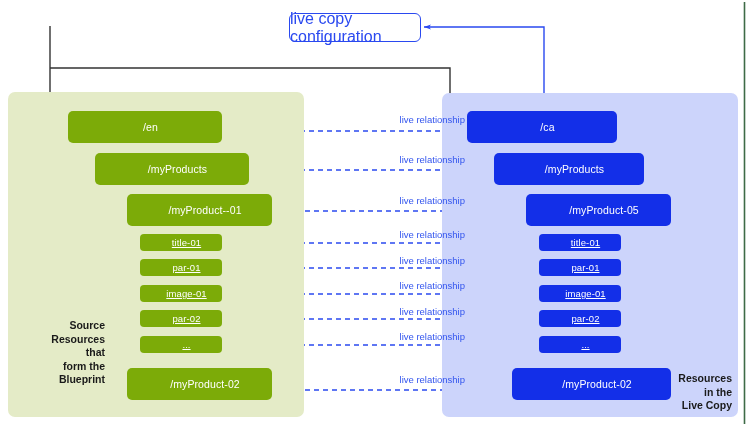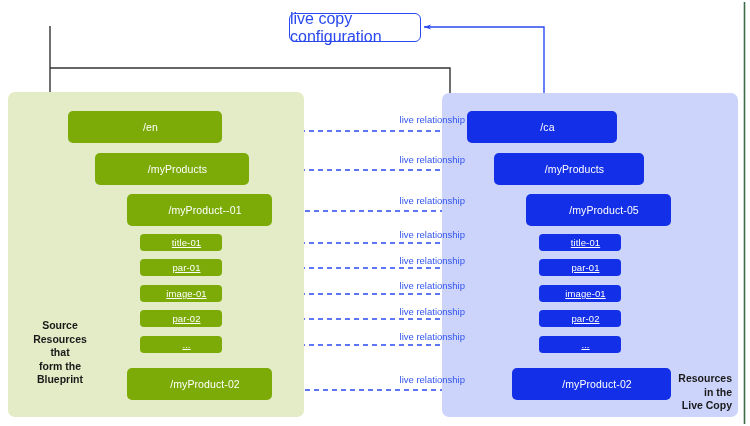--- a/index.html
+++ b/index.html
@@ -31,21 +31,21 @@
   .panel-live   { background: #ccd4fb; }
 
   .panel-caption {
     position: absolute;
     font-size: 10.5px;
     font-weight: bold;
     color: #1a1a1a;
     line-height: 13.5px;
     white-space: pre-line;
   }
-  .panel-caption.left  { text-align: center;  }
+  .panel-caption.left  { text-align: right;  }
   .panel-caption.right { text-align: right; }
 
   
   .node {
     position: absolute;
     box-sizing: border-box;
     display: flex;
     align-items: center;
     justify-content: center;
     color: #ffffff;

